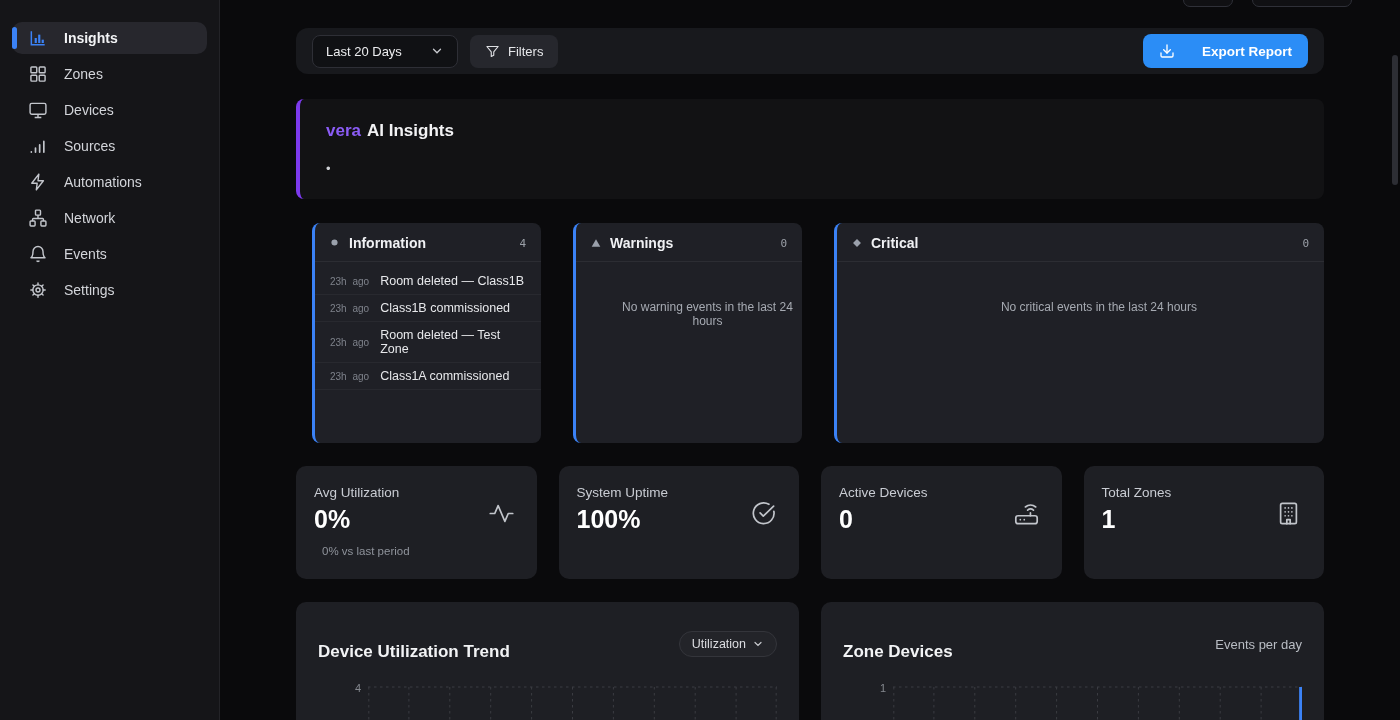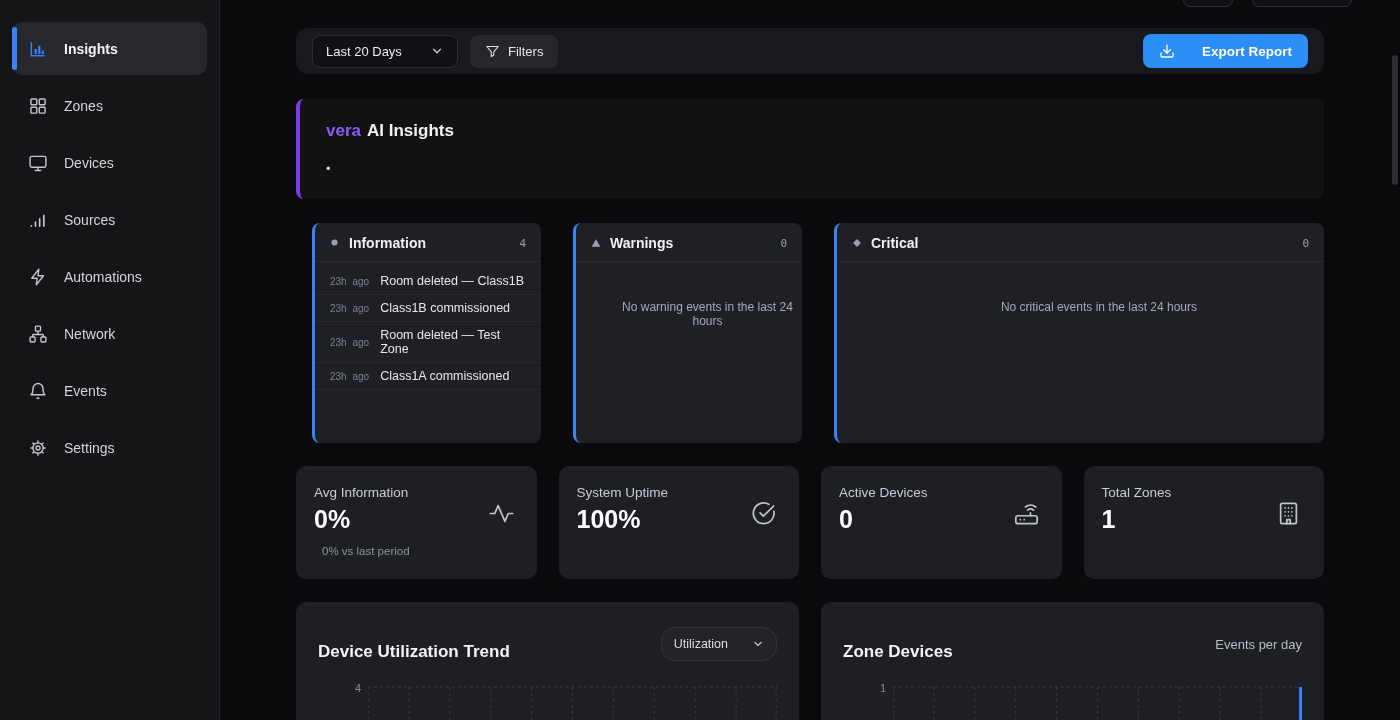--- a/index.html
+++ b/index.html
@@ -13,21 +13,21 @@
   svg { display:block; }
 
   
   .sidebar {
     position:absolute; left:0; top:0; width:220px; height:720px;
     background:#151518; border-right:1px solid #232327;
     padding:22px 12px 0 12px;
   }
   .nav-item {
     position:relative; display:flex; align-items:center; gap:16px;
-    height:53px; margin-bottom:4px; padding:0 10px 0 16px;
+    height:32px; margin-bottom:4px; padding:0 10px 0 16px;
     border-radius:10px; cursor:pointer; color:#d3d5da; font-size:14px;
   }
   .nav-item.active { background:#27272d; color:#f2f3f5; font-weight:700; }
   .nav-item .accent {
     position:absolute; left:0; top:5px; bottom:5px; width:5px;
     border-radius:3px; background:#3b82f6; display:none;
   }
   .nav-item.active .accent { display:block; }
   .nav-icon { width:20px; height:20px; flex:0 0 20px; }
   .nav-icon svg { stroke:#c3c6cc; }
@@ -120,21 +120,21 @@
 
   
   .charts-grid {
     margin-top:23px; display:grid; grid-template-columns:repeat(2,1fr);
     gap:22px; height:220px;
   }
   .chart-card { background:#1e1f24; border-radius:10px; padding:24px 22px; }
   .chart-head { display:flex; align-items:center; justify-content:space-between; }
   .chart-title { font-size:17px; font-weight:700; color:#f2f3f5;margin-top:16px; }
   .chart-select {
-    display:flex; align-items:center; gap:24px; height:26px; padding:16px 12px;
+    display:flex; align-items:center; gap:6px; height:26px; padding:8px 12px;
     background:#232429; border:1px solid #34353b; border-radius:14px;
     font-size:12.5px; color:#dddee2; cursor:pointer;
   }
   .chart-legend { font-size:13px; color:#b9bdc4; }
   .chart-area { display:flex; margin-top:18px; }
   .ytick {
     width:50px; text-align:right; padding-right:7px; font-size:11px;
     color:#85888f; line-height:14px; padding-top:1px;
   }
   .plot { flex:1; height:120px; }
@@ -350,21 +350,21 @@
         </div>
         <div class="event-divider"></div>
         <div class="empty-msg">No critical events in the last 24 hours</div>
       </div>
 
     </section>
 
     <section class="stats-grid">
 
       <div class="stat-card">
-        <div class="stat-label">Avg Information</div>
+        <div class="stat-label">Avg Utilization</div>
         <div class="stat-value">0%</div>
         <div class="stat-sub">0% vs last period</div>
         <span class="stat-icon">
           <svg viewBox="0 0 24 24" width="27" height="27" fill="none" stroke-width="1.5" stroke-linecap="round" stroke-linejoin="round">
             <path d="M22 12h-4l-3 7L9 5l-3 7H2"></path>
           </svg>
         </span>
       </div>
 
       <div class="stat-card">

